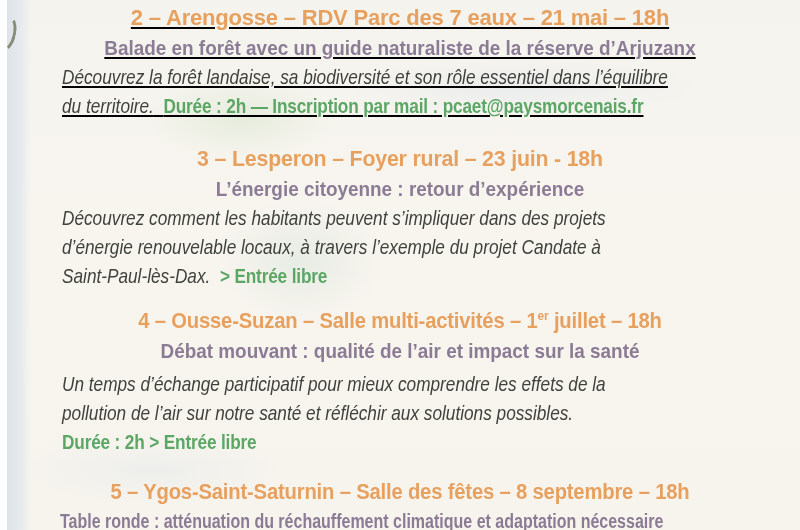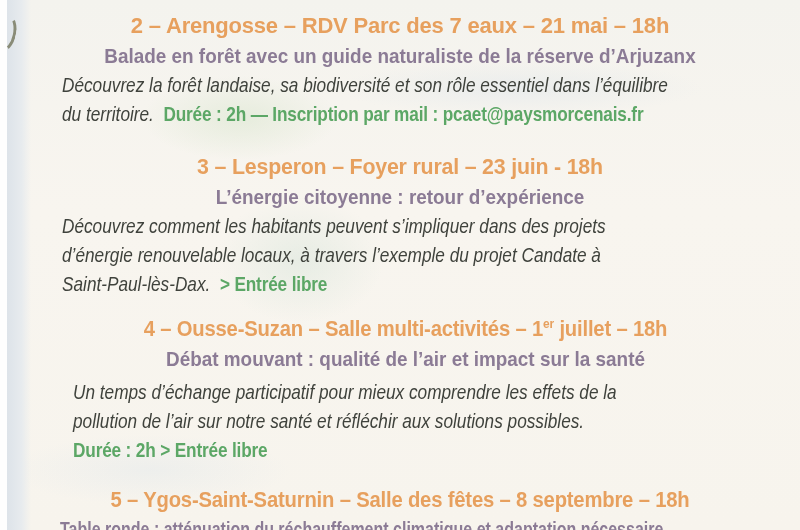--- a/index.html
+++ b/index.html
@@ -76,23 +76,23 @@
     transform-origin: 0 0;
   }
   .green {
     color: #5ca766;
     font-style: normal;
     font-weight: bold;
     letter-spacing: -0.2px;
   }
   .sup { font-size: 13px; vertical-align: 8px; }
 
-  .section-2 { margin-top: 11px; }
+  .section-2 { margin-top: 3px; text-decoration: underline; }
   .section-3 { margin-top: 24px; }
-  .section-4 { margin-top: 11px; padding-left: 11px; }
+  .section-4 { margin-top: 11px; }
   .section-5 { margin-top: 21px; }
   .gap-sm { height: 4px; }
 </style>
 </head>
 <body>
 
 <div class="page">
   <div class="scan-white-edge"></div>
   <div class="scan-strip"></div>
   <div class="scan-mark"></div>

